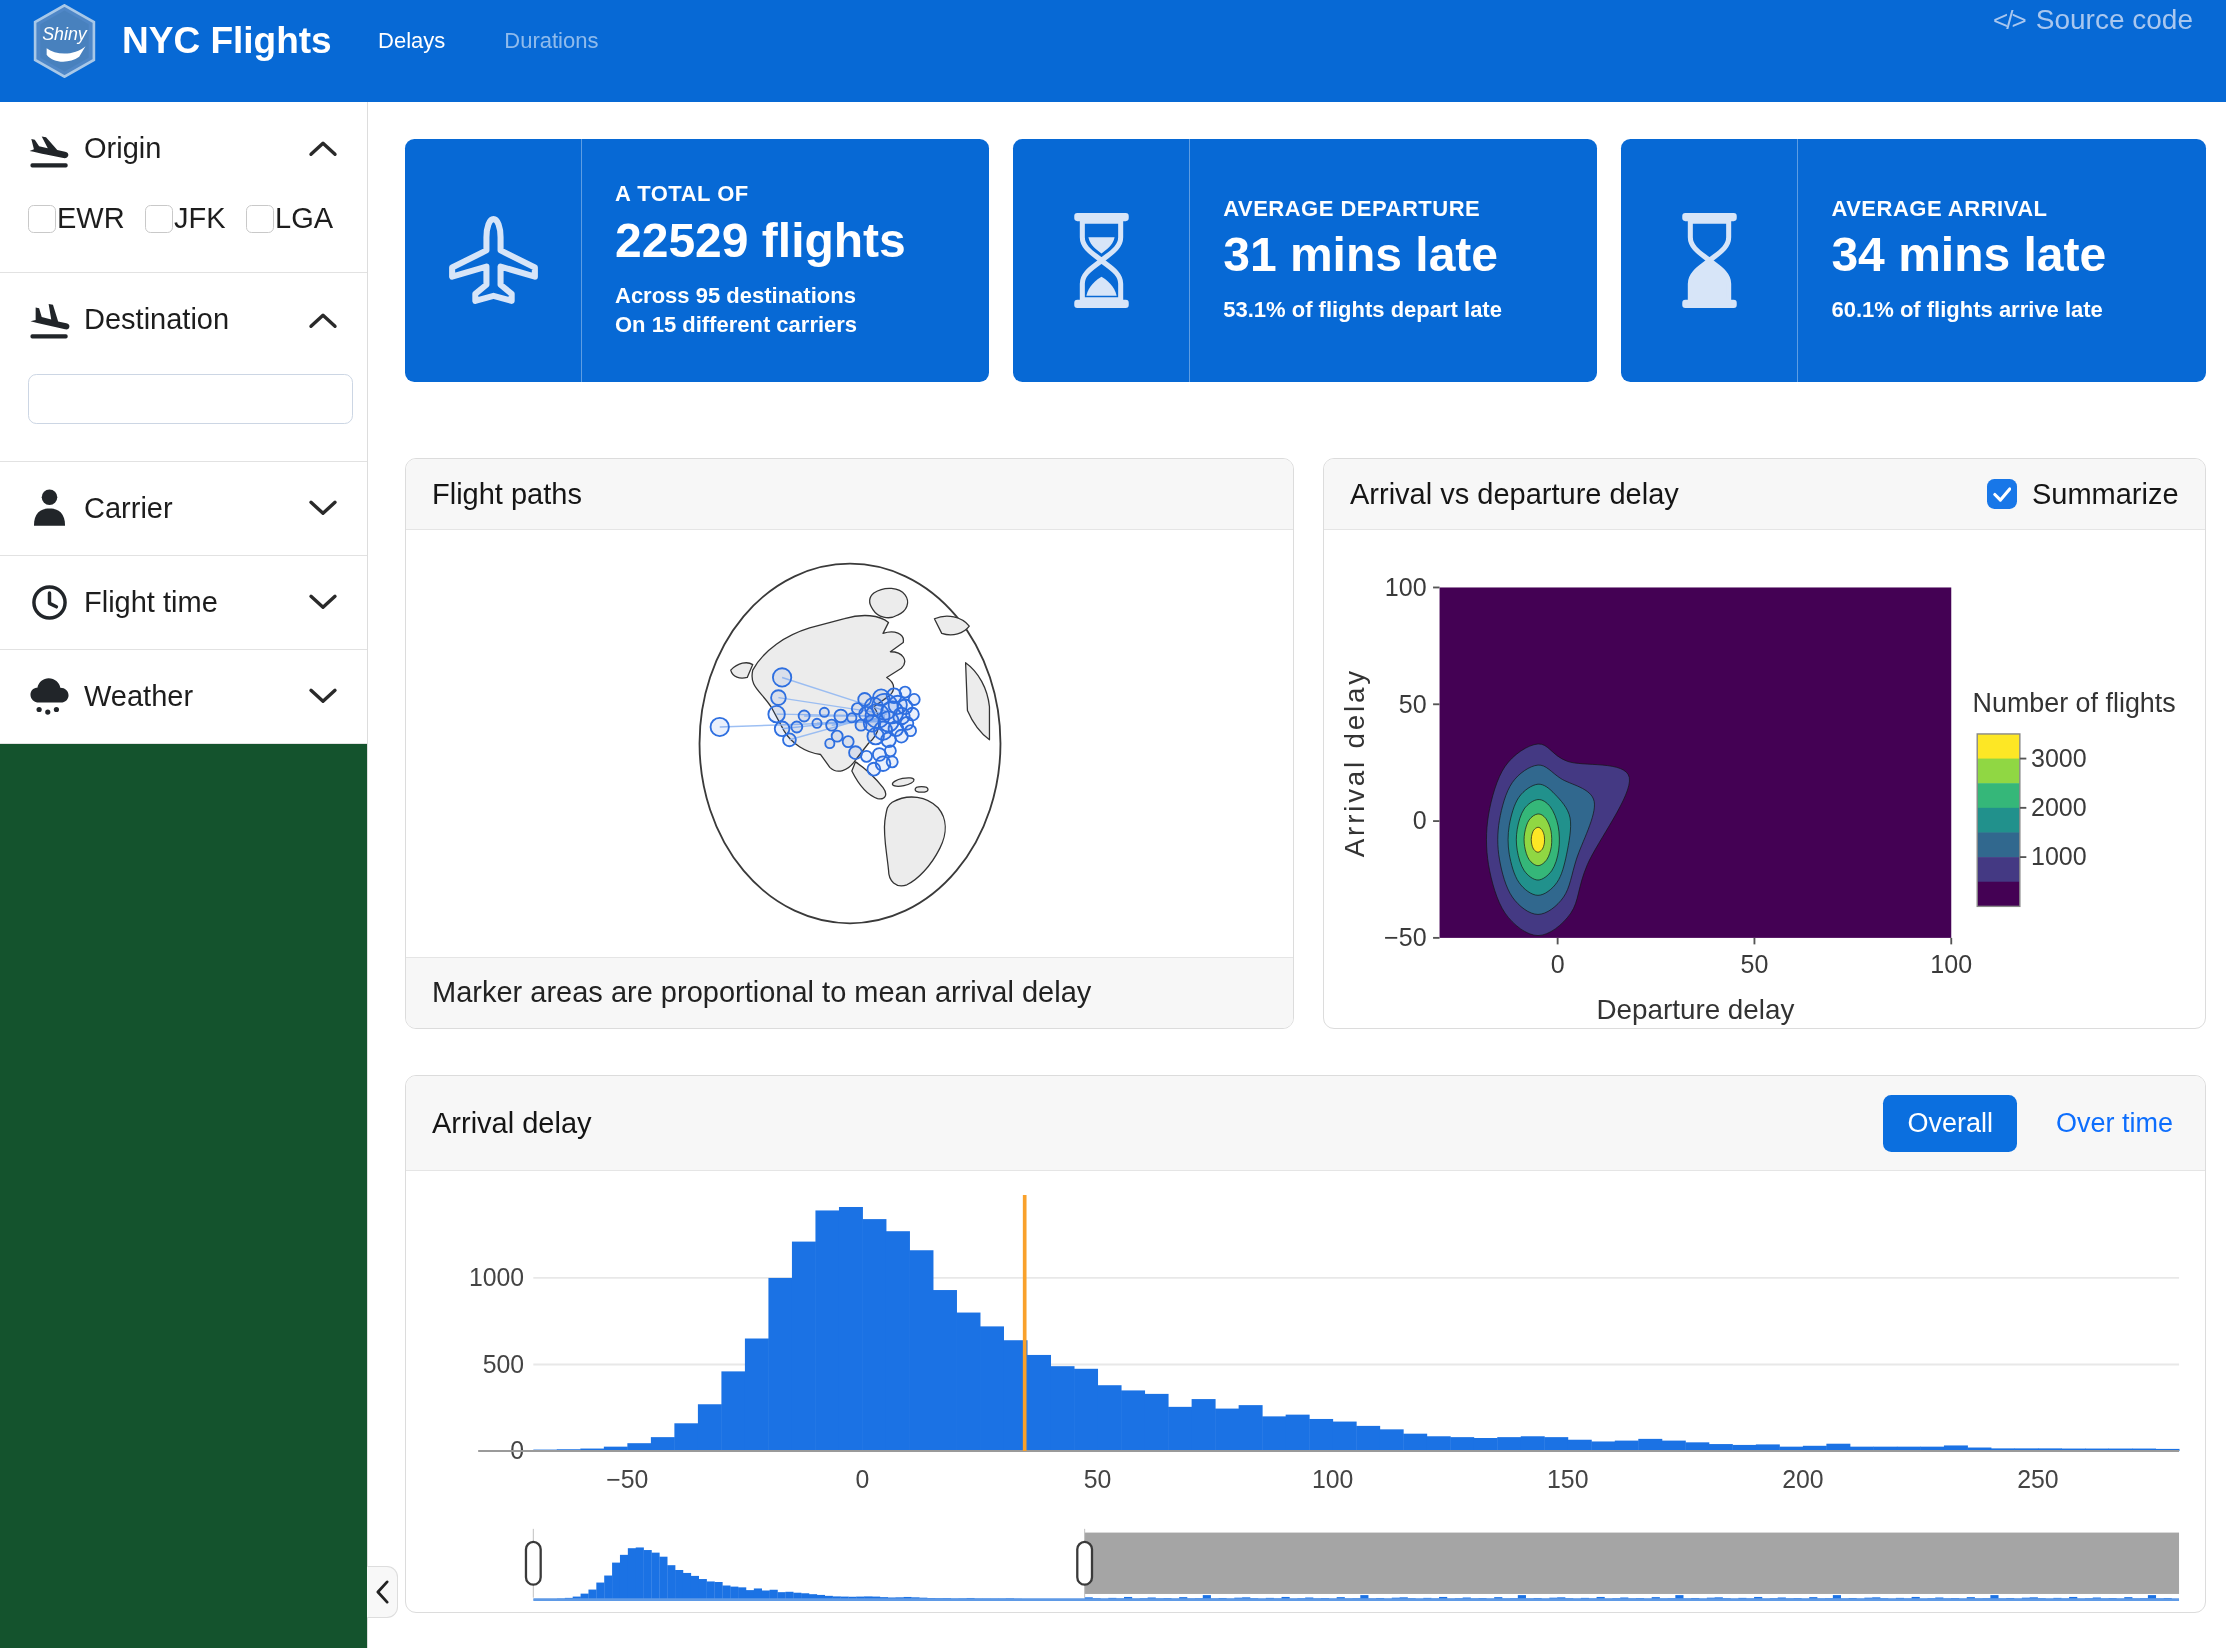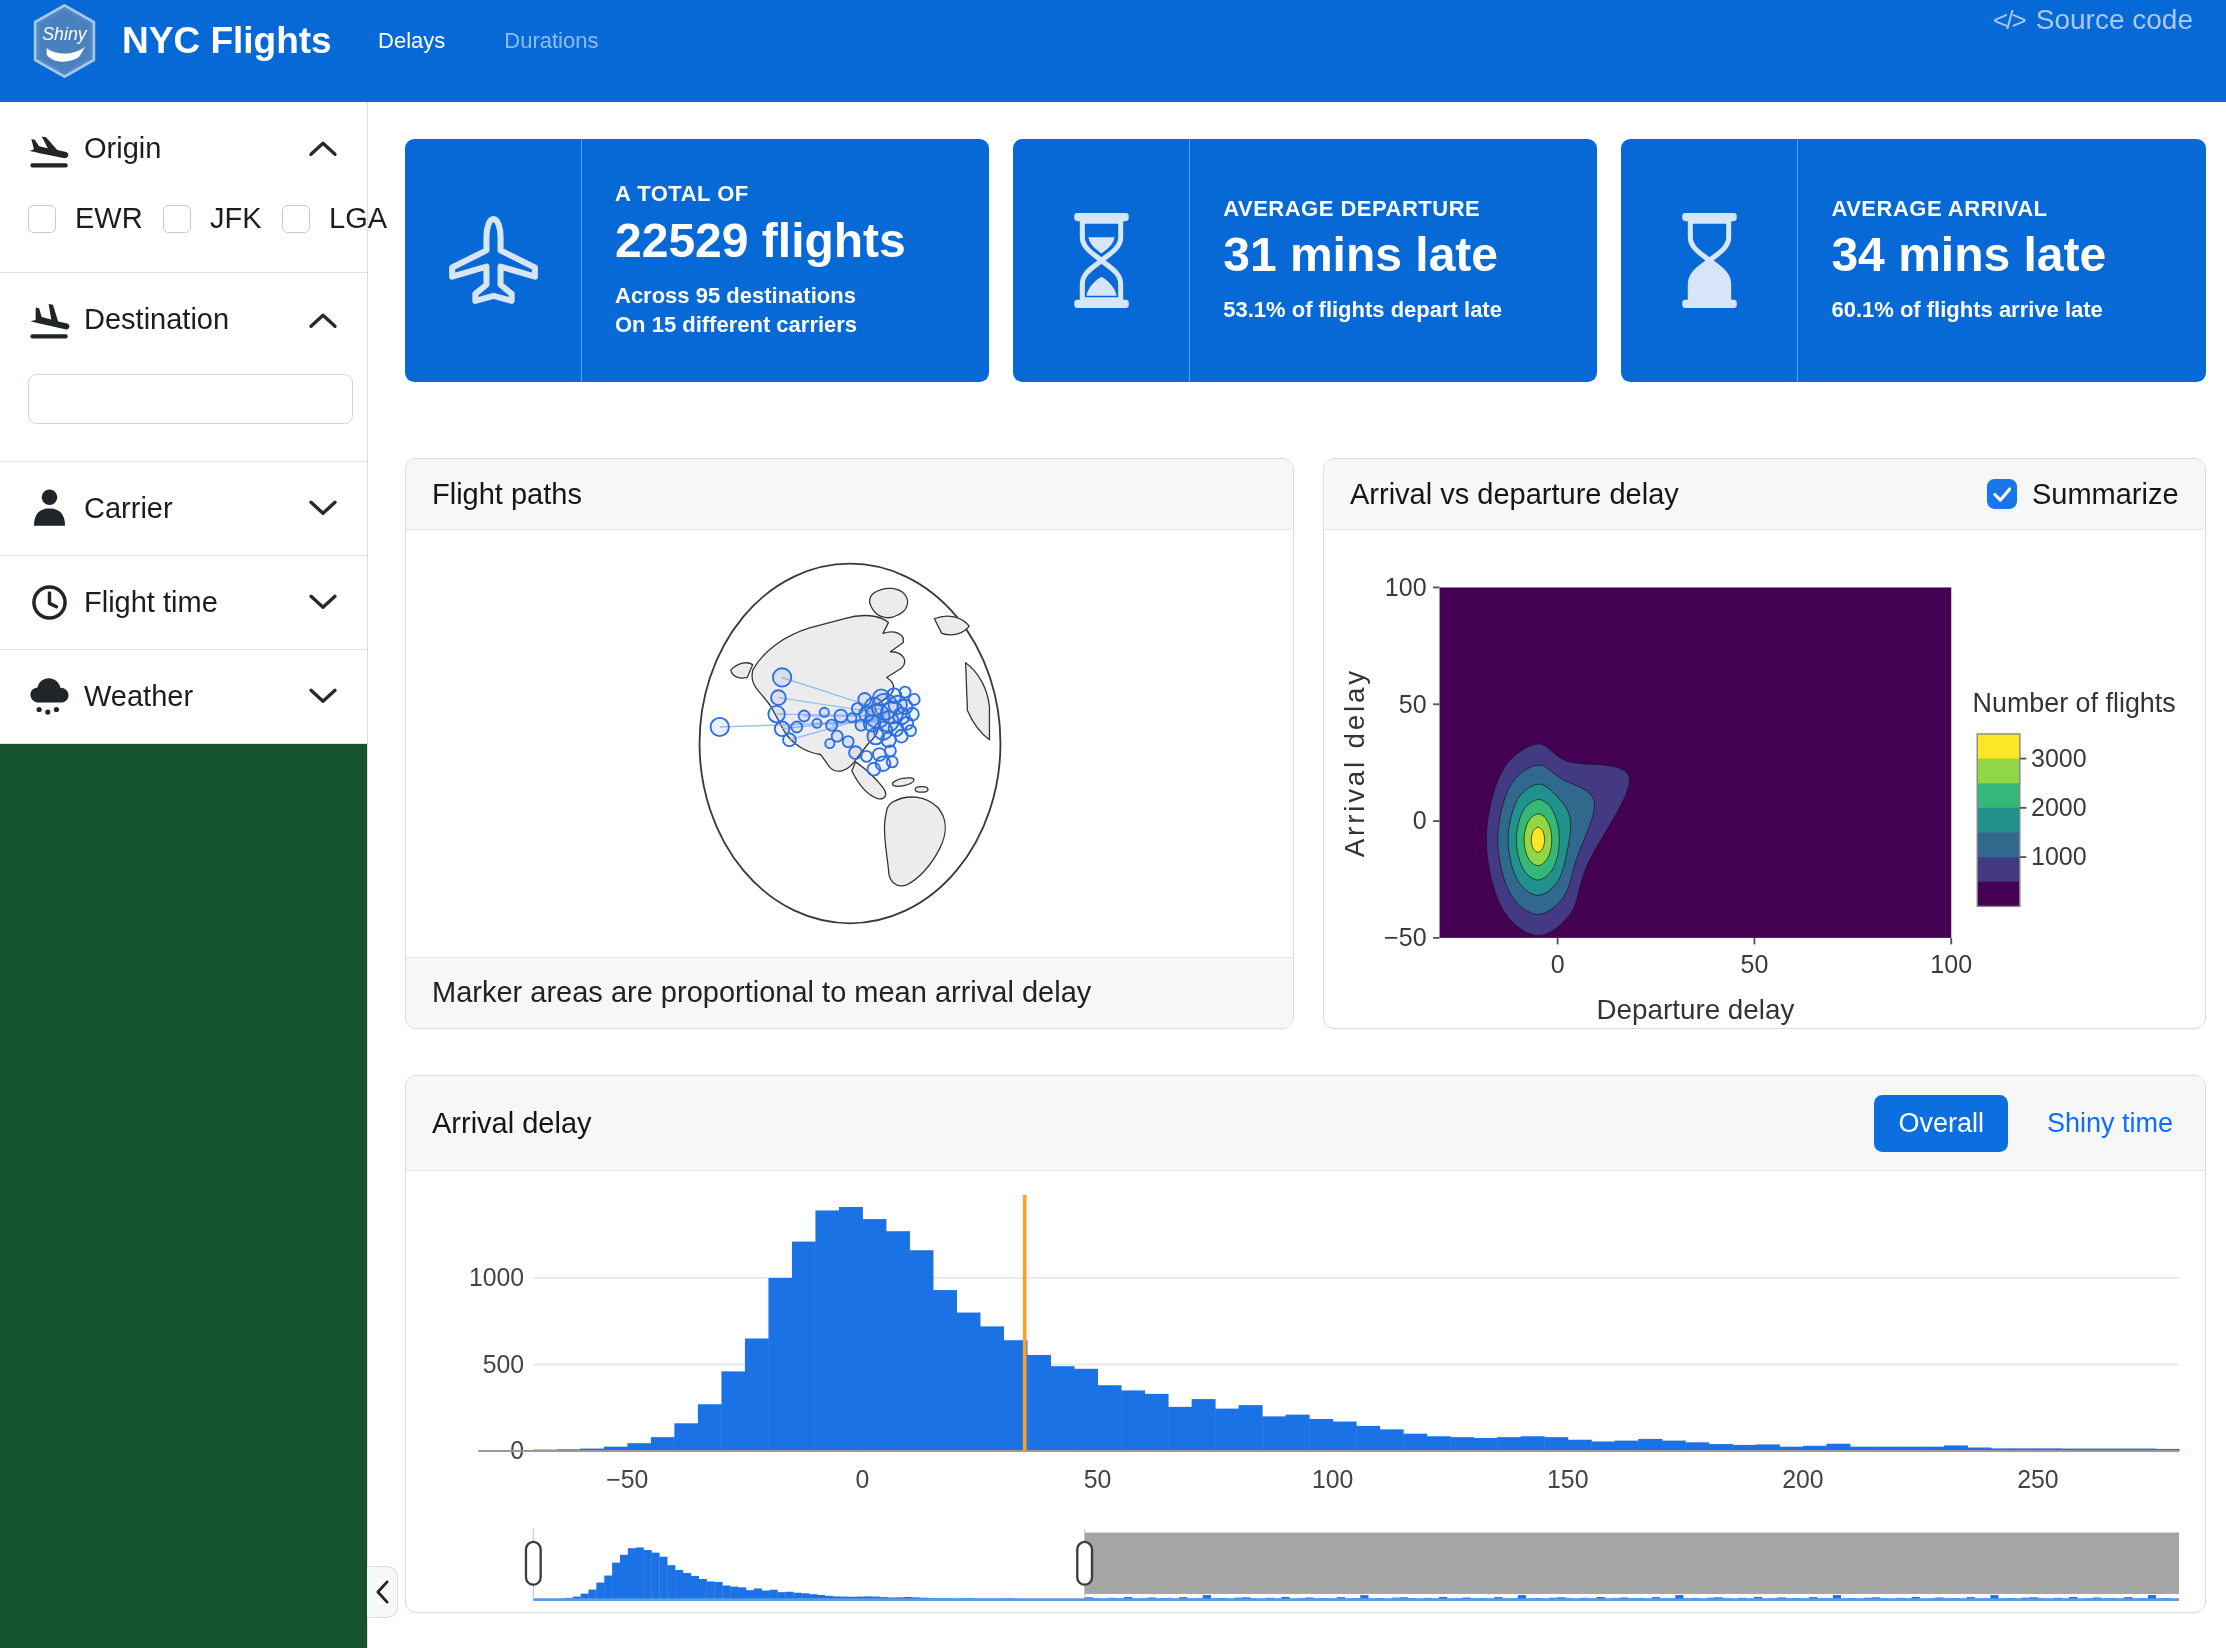--- a/index.html
+++ b/index.html
@@ -17,21 +17,21 @@
   
   .layout{display:flex;height:1546px;position:relative;}
   .sidebar{width:368px;flex:0 0 auto;background:#14532d;border-right:0.9px solid #ddd;position:relative;box-sizing:border-box;}
   .acc-item{background:#fff;border-bottom:0.9px solid #e2e2e2;}
   .acc-head{display:flex;align-items:center;padding:24px 28px;cursor:pointer;}
   .acc-head .ic{width:43px;height:45px;margin-right:13px;flex:0 0 auto;}
   .acc-head .lbl{font-size:29px;color:#1d1d1d;flex:1;}
   .chev{width:32px;height:18.6px;flex:0 0 auto;}
   .acc-body{padding:7.4px 28px 37px 28px;}
   .cb-row{display:flex;align-items:center;gap:7.4px;}
-  .cb-item{display:flex;align-items:center;gap:19px;margin-right:13px;}
+  .cb-item{display:flex;align-items:center;gap:1px;margin-right:13px;}
   .cb-box{width:26px;height:26px;border:1.9px solid #c9c9c9;border-radius:5.6px;background:#fff;}
   .cb-lbl{font-size:29px;color:#1d1d1d;}
   .dest-input{width:297px;height:48px;border:1.9px solid #ccd6e4;border-radius:8.3px;background:#fff;font-size:26px;padding:0 13px;}
   .collapse-tab{position:absolute;left:367px;top:1464px;width:30px;height:50px;background:#f8f8f8;border:0.9px solid #ddd;border-left:none;border-radius:0 11px 11px 0;display:flex;align-items:center;justify-content:center;cursor:pointer;z-index:5;}
   
   .main{flex:1;padding:37px 20.4px 0 37px;box-sizing:border-box;background:#fff;}
   .vb-row{display:flex;gap:24px;height:243px;}
   .vbox{flex:1;background:#0769d5;border-radius:9.3px;display:flex;color:#fff;overflow:hidden;}
   .vb-show{width:176px;flex:0 0 auto;display:flex;align-items:center;justify-content:center;border-right:0.9px solid rgba(255,255,255,.35);}
   .vb-show svg{width:111px;height:111px;}
@@ -364,21 +364,21 @@
             </svg>
         </div>
       </div>
     </div>
 
     <div class="card card-delay">
       <div class="card-head">
         <span>Arrival delay</span>
         <span class="head-right">
           <button class="btn-overall">Overall</button>
-          <span class="lnk-overtime">Shiny time</span>
+          <span class="lnk-overtime">Over time</span>
         </span>
       </div>
       <div class="delay-body">
         <svg id="main-hist" width="100%" height="343" viewBox="0 0 1920 370" preserveAspectRatio="none">
             <text x="110" y="297" font-size="27" fill="#444444" text-anchor="end">0</text>
             <line x1="120" y1="194.66666666666669" x2="1910" y2="194.66666666666669" stroke="#e8e8e8" stroke-width="2"></line>
             <text x="110" y="203.66666666666669" font-size="27" fill="#444444" text-anchor="end">500</text>
             <line x1="120" y1="101.33333333333334" x2="1910" y2="101.33333333333334" stroke="#e8e8e8" stroke-width="2"></line>
             <text x="110" y="110.33333333333334" font-size="27" fill="#444444" text-anchor="end">1000</text>
             <rect x="120" y="286.50666666666666" width="26.071428571428573" height="1.4933333333333332" fill="#1b72e4"></rect>

